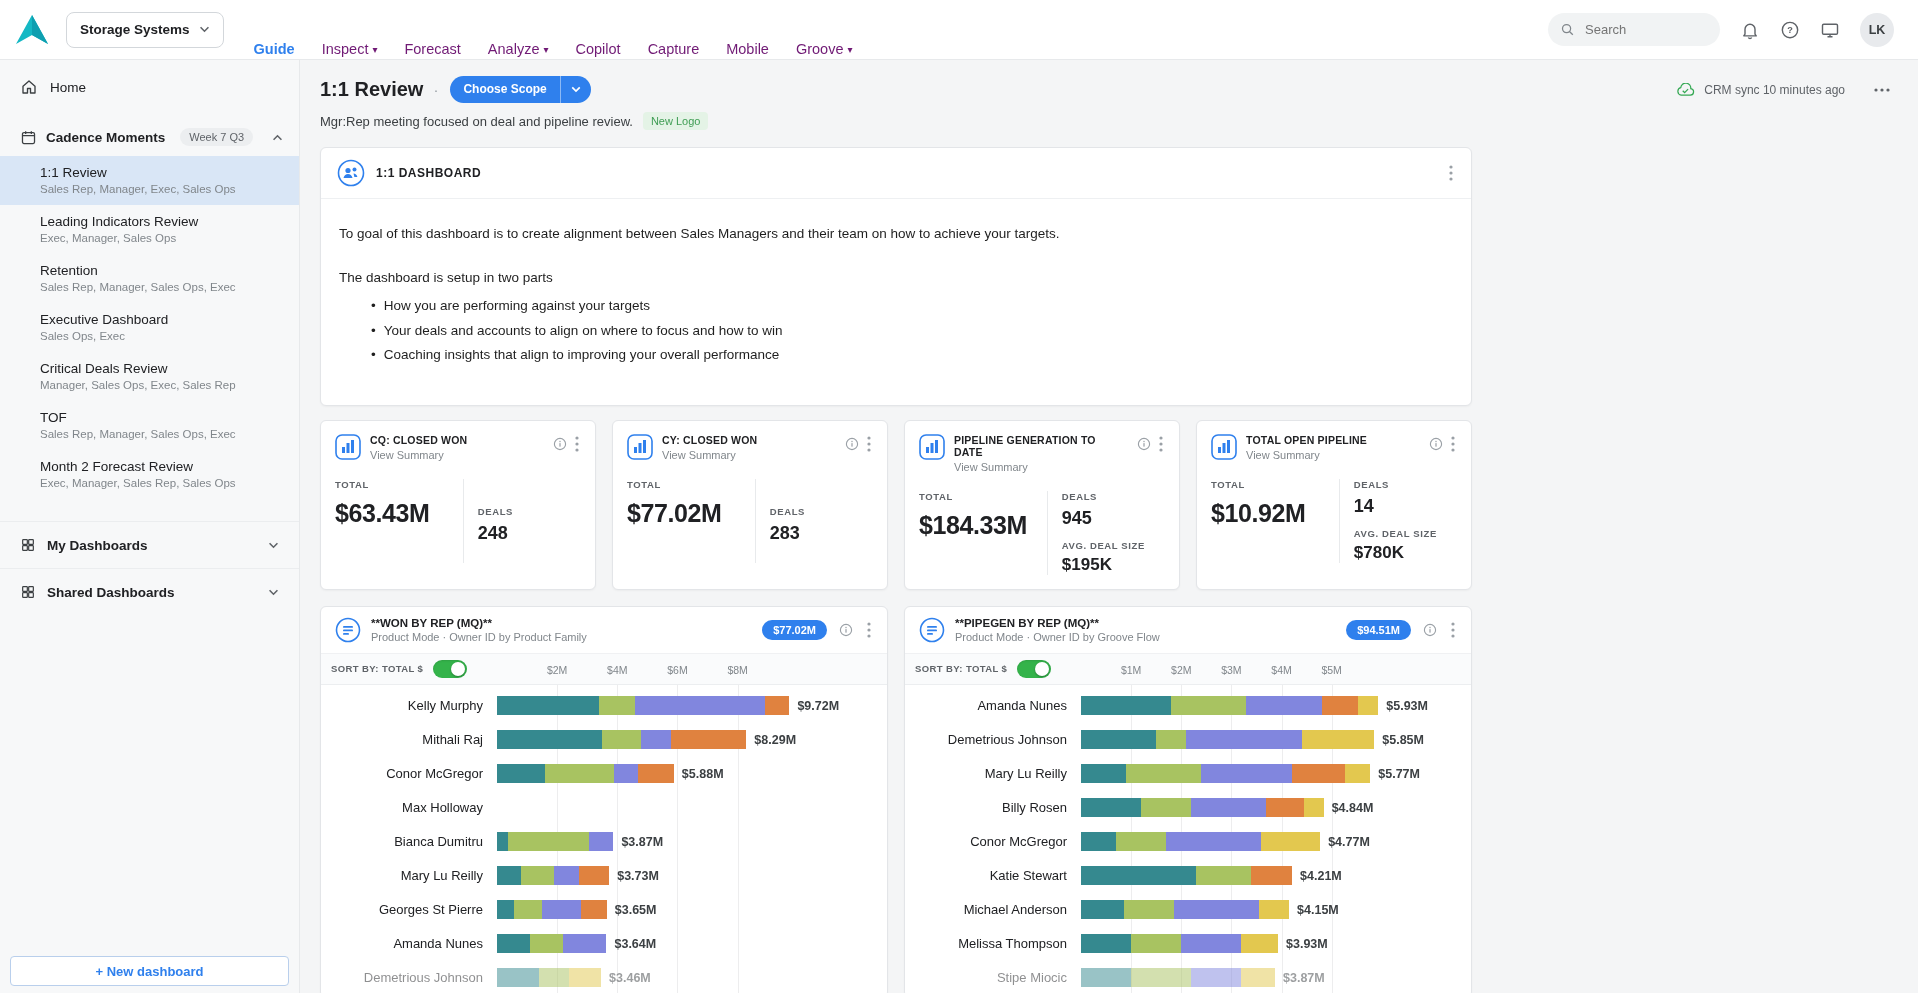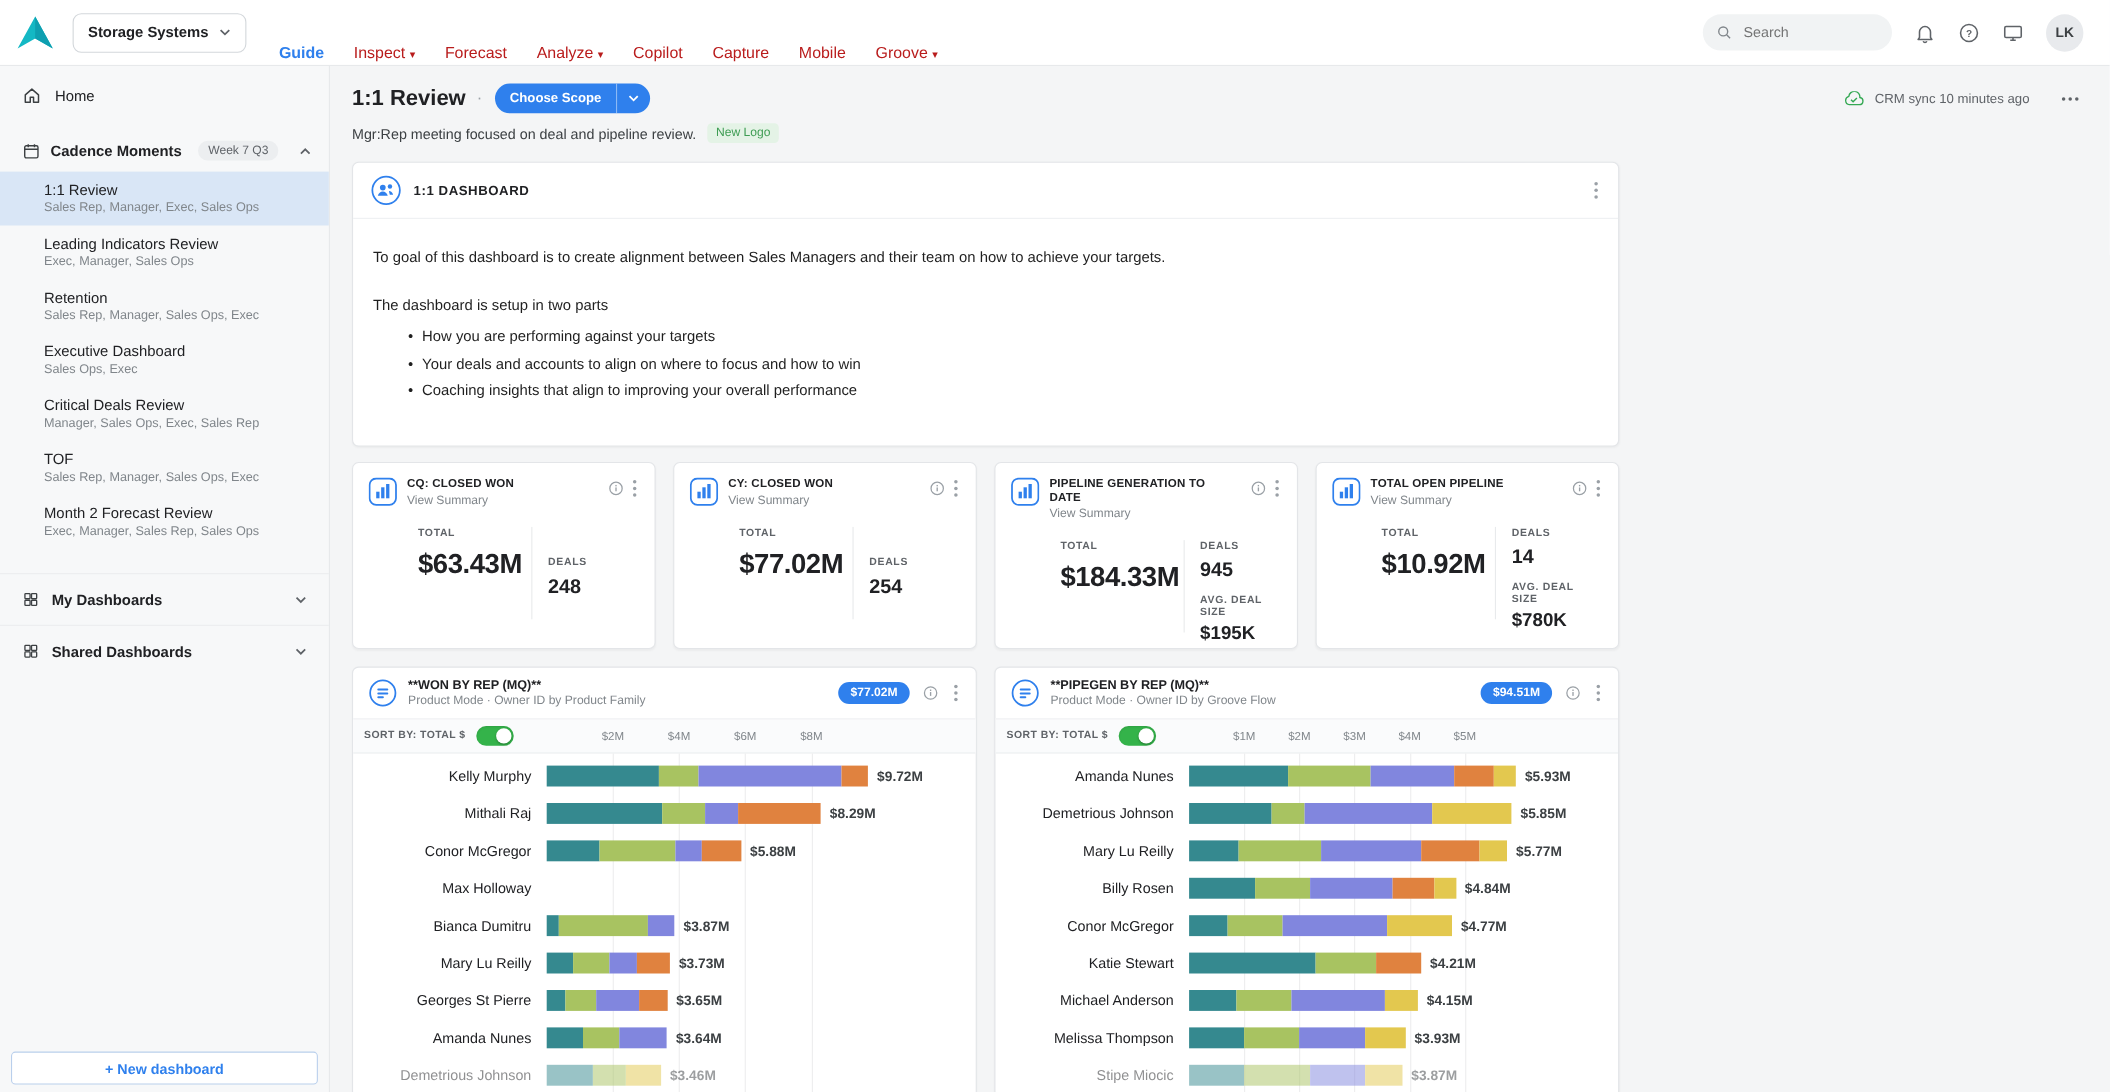--- a/index.html
+++ b/index.html
@@ -15,21 +15,21 @@
     display:flex; align-items:center; padding:0 24px 0 14px; gap:14px;
   }
   .logo { width:38px; height:36px; display:flex; align-items:center; }
   .workspace-btn {
     display:flex; align-items:center; gap:9px; background:#fff;
     border:1px solid #d3d7db; border-radius:8px; height:36px; padding:0 13px;
     font-weight:bold; font-size:13.5px; color:#202124; cursor:pointer;
     font-family:inherit;
   }
   .primary-nav { display:flex; gap:27px; margin-left:16px; align-items:center;margin-top:39px; }
-  .nav-item { font-size:14.5px; color:#b91c1c; cursor:pointer; display:flex; align-items:center; gap:4px; }
+  .nav-item { font-size:14.5px; color:#701a75; cursor:pointer; display:flex; align-items:center; gap:4px; }
   .nav-item.active { color:#2f80ed; font-weight:bold; }
   .nav-caret { font-size:10px; margin-top:1px; }
   .topnav-right { margin-left:auto; display:flex; align-items:center; gap:20px; }
   .search-box {
     width:172px; height:33px; border-radius:17px; background:#f1f3f4;
     display:flex; align-items:center; padding:0 12px; gap:8px;
   }
   .search-box input {
     border:none; outline:none; background:transparent; flex:1; min-width:0;
     font-size:13px; color:#6d28d9; font-family:inherit;
@@ -108,21 +108,21 @@
   .icon-btn { display:flex; align-items:center; cursor:pointer; padding:2px; }
   
   .kpi-grid { display:grid; grid-template-columns:repeat(4,1fr); gap:16px; margin-top:14px; }
   .kpi-card { height:170px; padding:13px 14px; }
   .kpi-head { display:flex; align-items:flex-start; gap:9px; }
   .kpi-icon { flex:none; display:flex; }
   .kpi-titles { flex:1; min-width:0; }
   .kpi-title { font-size:10.5px; font-weight:bold; letter-spacing:.2px; color:#202124; }
   .kpi-link { font-size:11px; color:#80868b; margin-top:3px; cursor:pointer; }
   .kpi-actions { display:flex; gap:4px; }
-  .kpi-body { display:flex; margin-top:18px; height:92px;margin-left:45px; }
+  .kpi-body { display:flex; margin-top:18px; height:92px; }
   .kpi-col { display:flex; flex-direction:column; }
   .kpi-col.left { flex:1.2; }
   .kpi-col.right { flex:1; justify-content:center; }
   .kpi-col.right.has-avg { justify-content:flex-start; }
   .kpi-divider { width:1px; background:#e8eaec; align-self:stretch; margin:0 14px 8px 4px; }
   .kpi-label { font-size:9.5px; font-weight:bold; color:#5f6368; letter-spacing:.6px; }
   .kpi-total { font-size:25px; font-weight:bold; color:#202124; margin-top:9px; letter-spacing:-.4px; }
   .kpi-deals { font-size:18px; font-weight:bold; color:#202124; margin-top:6px; }
   .kpi-avg-label { margin-top:11px; }
   .kpi-avg { font-size:17px; font-weight:bold; color:#202124; margin-top:4px; }
@@ -492,21 +492,21 @@
               </div>
             </div>
             <div class="kpi-body">
               <div class="kpi-col left">
                 <div class="kpi-label">TOTAL</div>
                 <div class="kpi-total">$77.02M</div>
               </div>
               <div class="kpi-divider"></div>
               <div class="kpi-col right">
                 <div class="kpi-label">DEALS</div>
-                <div class="kpi-deals">254</div>
+                <div class="kpi-deals">283</div>
               </div>
             </div>
           </section>
           <section class="card kpi-card">
             <div class="kpi-head">
               <span class="kpi-icon">
                 <svg width="26" height="26" viewBox="0 0 26 26">
                   <rect x="1" y="1" width="24" height="24" rx="6" fill="none" stroke="#2f80ed" stroke-width="1.6"></rect>
                   <rect x="7" y="13" width="3" height="6" fill="#2f80ed"></rect>
                   <rect x="11.5" y="9" width="3" height="10" fill="#2f80ed"></rect>

